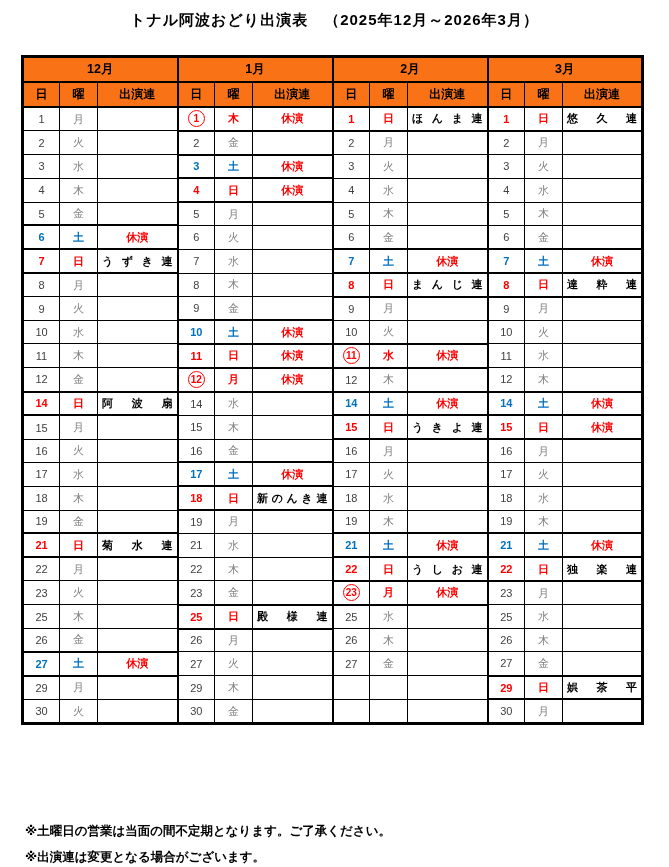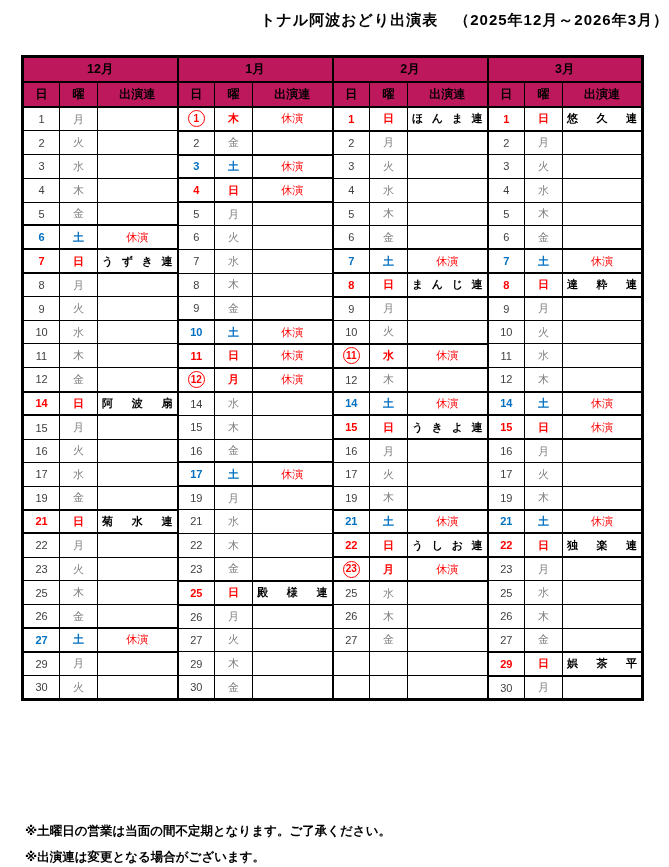--- a/index.html
+++ b/index.html
@@ -1,45 +1,45 @@
 <!DOCTYPE html>
 <html><head>
 <meta charset="utf-8">
 <style>
   html,body{margin:0;padding:0;}
   body{
     width:669px;height:867px;position:relative;background:#ffffff;
     font-family:"Liberation Sans","DejaVu Sans",sans-serif;color:#000;
   }
   .title{
-    position:absolute;top:11px;left:0;width:100%;text-align:right;
+    position:absolute;top:11px;left:0;width:100%;text-align:center;
     font-size:15px;font-weight:bold;letter-spacing:1px;
   }
   .table-wrap{position:absolute;top:55px;left:21px;}
   table{border-collapse:collapse;table-layout:fixed;border:3px solid #000;}
   th,td{padding:0;overflow:hidden;white-space:nowrap;vertical-align:middle;}
   th{
-    background:#be185d;font-size:12px;font-weight:bold;text-align:center;
+    background:#f97316;font-size:12px;font-weight:bold;text-align:center;
     border:1px solid #000;height:23px;
   }
   tr.month-row th{height:23px;border-bottom:2px solid #000;font-size:12.5px;}
   tr.colhead-row th{border-bottom:2px solid #000;}
   td{border:1px solid #000;height:21.8px;font-size:11px;text-align:center;background:#fff;}
   th.sec-start,td.sec-start{border-left:2px solid #000;}
   td.t-sat,td.t-sun,td.t-hol{border-top:2px solid #000;border-bottom:2px solid #000;}
   td.c-day.t-wd{color:#404040;}
   td.c-week.t-wd{color:#808080;}
   td.t-sat{color:#0070c0;font-weight:bold;}
   td.t-sun,td.t-hol{color:#ff0000;font-weight:bold;}
   .hol-mark{
     display:inline-flex;align-items:center;justify-content:center;
     width:15px;height:15px;border:1.2px solid #ff0000;border-radius:50%;
     color:#ff0000;font-size:10px;font-weight:bold;line-height:1;
   }
-  .rest{color:#ff0000;font-weight:normal;}
+  .rest{color:#ff0000;font-weight:bold;}
   .perf-name{
     display:flex;justify-content:space-between;align-items:center;
     padding:0 4px;color:#000;font-weight:bold;height:100%;
   }
   .notes{position:absolute;left:25px;top:818px;font-size:12.5px;font-weight:bold;line-height:2.1;}
   .notes div{white-space:nowrap;}
 </style>
 </head>
 <body>
 
@@ -348,20 +348,42 @@
           <td class="c-week t-sat">土</td>
           <td class="c-perf t-sat"><span class="rest">休演</span></td>
           <td class="c-day sec-start t-wd">17</td>
           <td class="c-week t-wd">火</td>
           <td class="c-perf t-wd"></td>
           <td class="c-day sec-start t-wd">17</td>
           <td class="c-week t-wd">火</td>
           <td class="c-perf t-wd"></td>
         </tr>
         <tr>
+          <td class="c-day sec-start t-wd">18</td>
+          <td class="c-week t-wd">木</td>
+          <td class="c-perf t-wd"></td>
+          <td class="c-day sec-start t-sun">18</td>
+          <td class="c-week t-sun">日</td>
+          <td class="c-perf t-sun">
+            <span class="perf-name">
+              <span>新</span>
+              <span>の</span>
+              <span>ん</span>
+              <span>き</span>
+              <span>連</span>
+            </span>
+          </td>
+          <td class="c-day sec-start t-wd">18</td>
+          <td class="c-week t-wd">水</td>
+          <td class="c-perf t-wd"></td>
+          <td class="c-day sec-start t-wd">18</td>
+          <td class="c-week t-wd">水</td>
+          <td class="c-perf t-wd"></td>
+        </tr>
+        <tr>
           <td class="c-day sec-start t-wd">19</td>
           <td class="c-week t-wd">金</td>
           <td class="c-perf t-wd"></td>
           <td class="c-day sec-start t-wd">19</td>
           <td class="c-week t-wd">月</td>
           <td class="c-perf t-wd"></td>
           <td class="c-day sec-start t-wd">19</td>
           <td class="c-week t-wd">木</td>
           <td class="c-perf t-wd"></td>
           <td class="c-day sec-start t-wd">19</td>

